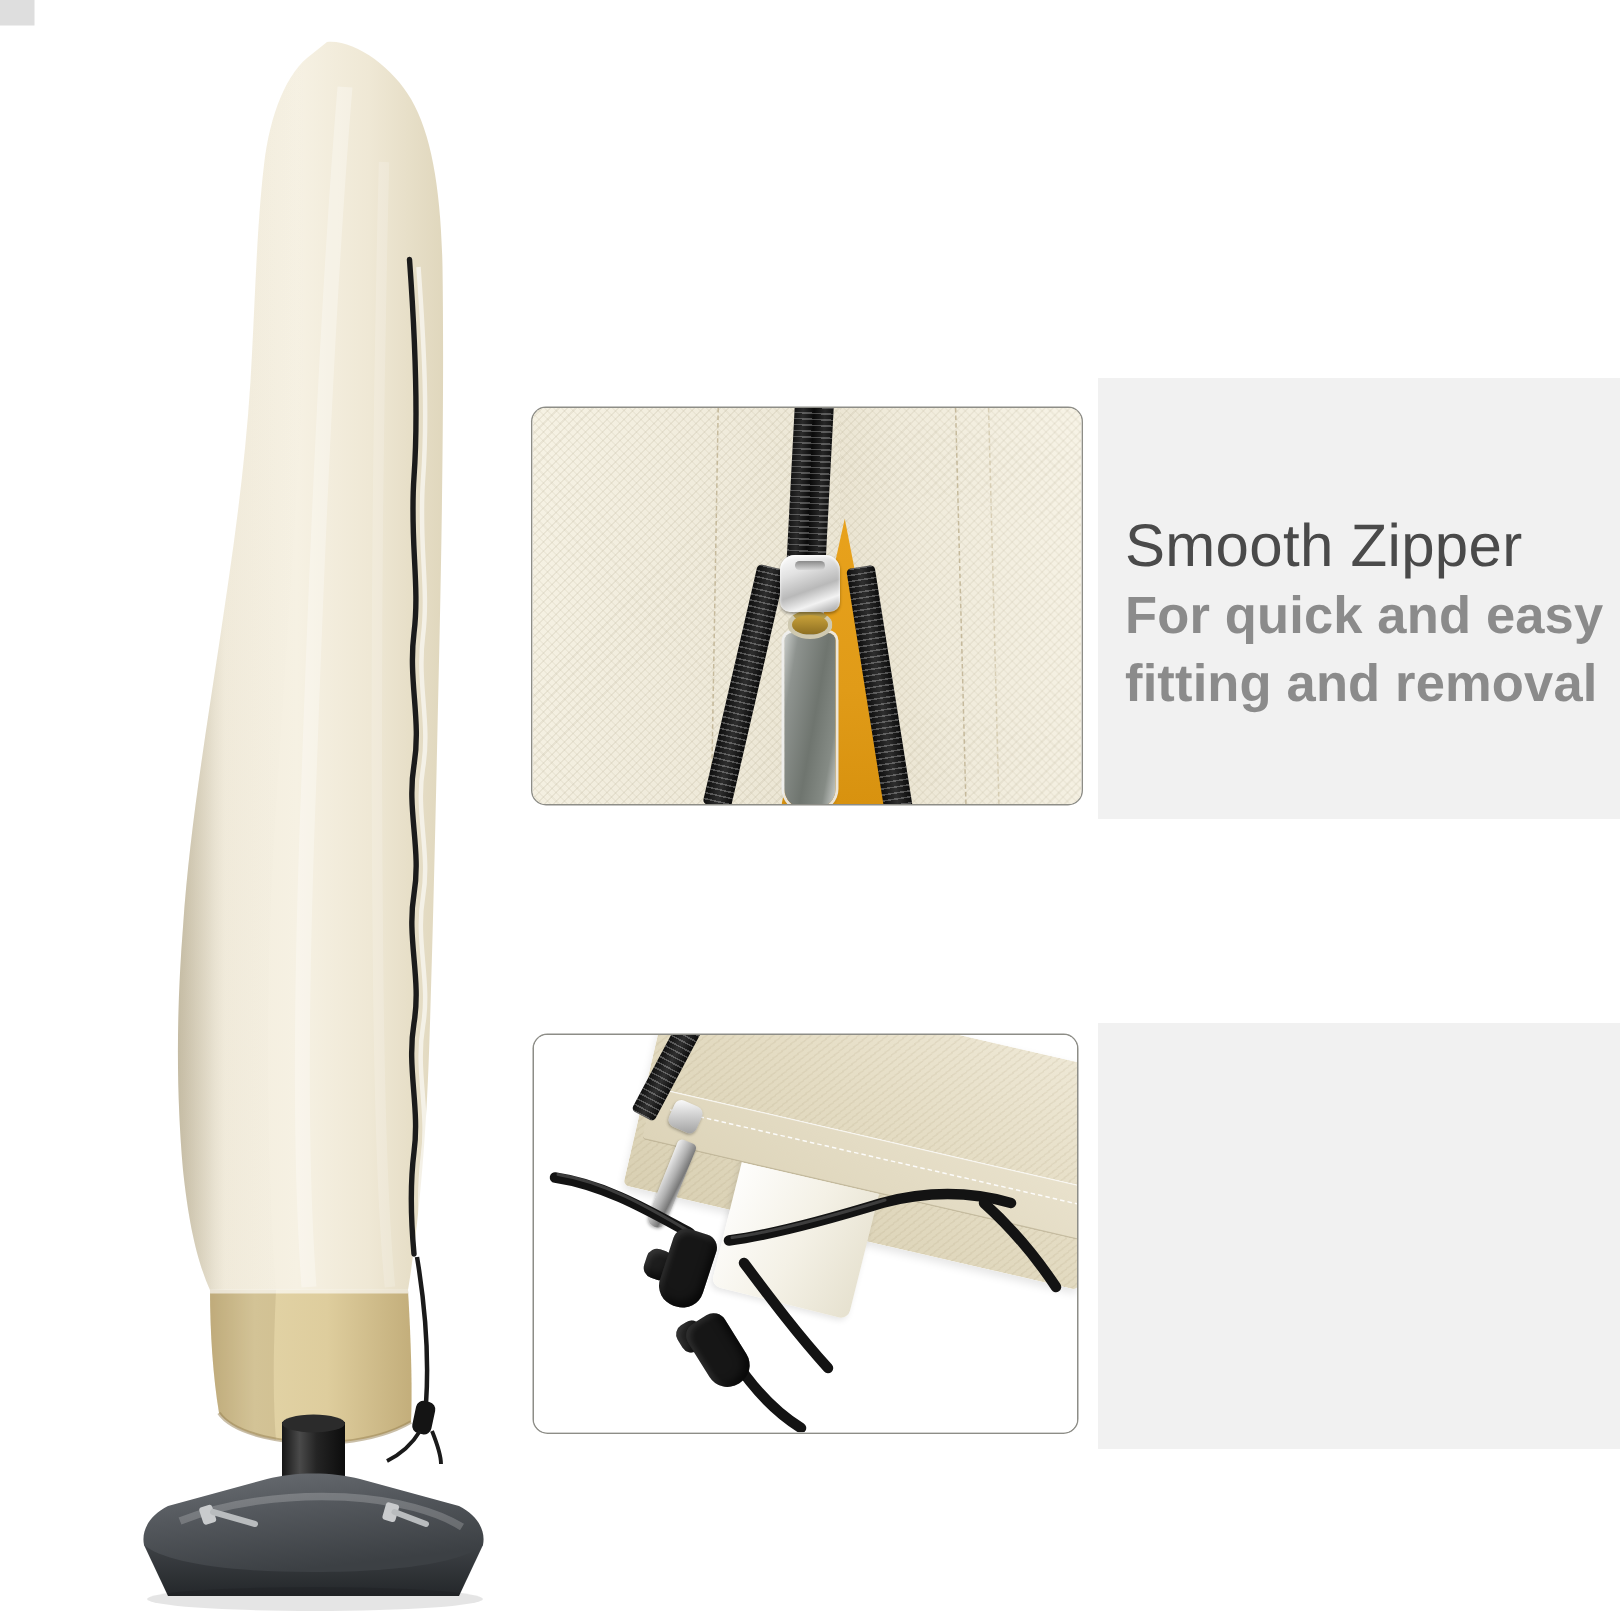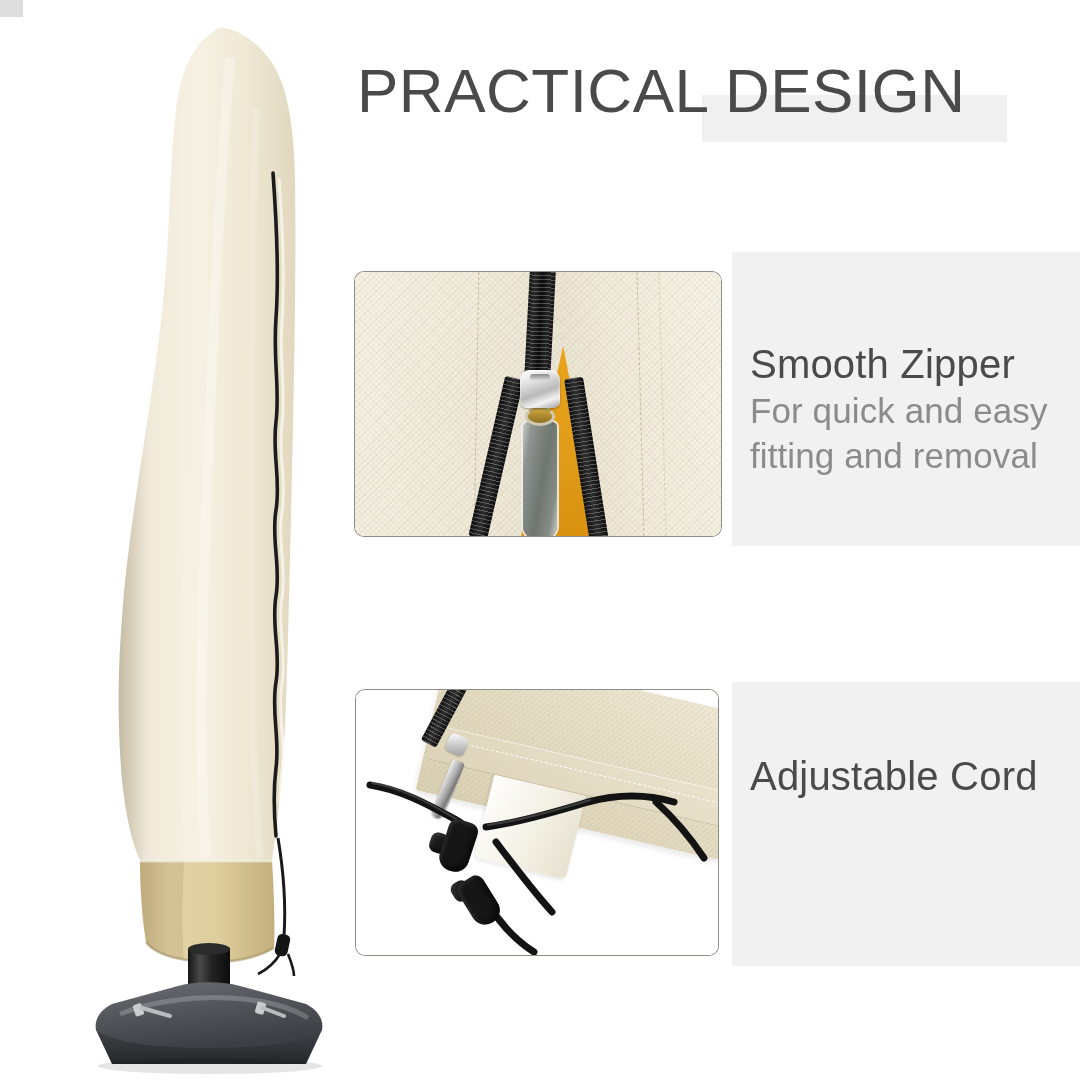--- a/index.html
+++ b/index.html
@@ -25,21 +25,21 @@
   
   .panel{position:absolute;background:#f1f1f1;}
   #panel-zipper{left:732px;top:252px;width:348px;height:294px;}
   #panel-cord{left:732px;top:682px;width:348px;height:284px;}
 
   .feat-title{
     position:absolute;font-size:40px;color:#4a4a4a;font-weight:400;
     white-space:nowrap;line-height:52px;letter-spacing:0.2px;margin-top:20px;
   }
   .feat-desc{
-    position:absolute;font-size:35px;color:#8b8b8b;font-weight:400;
+    position:absolute;font-size:35px;color:#8b8b8b;font-weight:700;
     line-height:45px;letter-spacing:0.1px;
   }
   #zip-title{left:750px;top:318px;}
   #zip-desc{left:750px;top:388px;width:320px;}
   #cord-title{left:750px;top:730px;}
   #cord-desc{left:750px;top:800px;width:320px;}
 
   
   .card{
     position:absolute;border-radius:9px;overflow:hidden;
@@ -311,24 +311,20 @@
     <g>
       <rect x="74" y="986" width="9" height="12" rx="2" fill="#c9cbcd" transform="rotate(-18 78 992)"></rect>
       <path d="M82,990 L110,998" stroke="#b9bcbe" stroke-width="4" stroke-linecap="round"></path>
       <rect x="196" y="984" width="9" height="12" rx="2" fill="#c9cbcd" transform="rotate(16 200 990)"></rect>
       <path d="M203,990 L224,998" stroke="#b9bcbe" stroke-width="4" stroke-linecap="round"></path>
     </g>
 
     <ellipse cx="150" cy="1048" rx="112" ry="8" fill="rgba(0,0,0,0.10)"></ellipse>
   </svg>
 
-  <div class="headline-wrap">
-    <div class="headline-hl"></div>
-    <div class="headline">PRACTICAL DESIGN</div>
-  </div>
 
   <div class="panel" id="panel-zipper"></div>
 
   <div class="card" id="card-zipper">
     <div class="zip-photo">
       <div class="zip-canvas-l"></div>
       <div class="zip-canvas-r"></div>
       <div class="stitch a"></div>
       <div class="stitch b"></div>
       <div class="stitch c"></div>
@@ -381,15 +377,14 @@
         </g>
       </svg>
 
       <div class="toggle tog-1b"></div>
       <div class="toggle tog-1"></div>
       <div class="toggle tog-2b"></div>
       <div class="toggle tog-2"></div>
     </div>
   </div>
 
-  <div class="feat-title" id="cord-title">Adjustable Cord</div>
 
 </div>
 
 </body></html>

